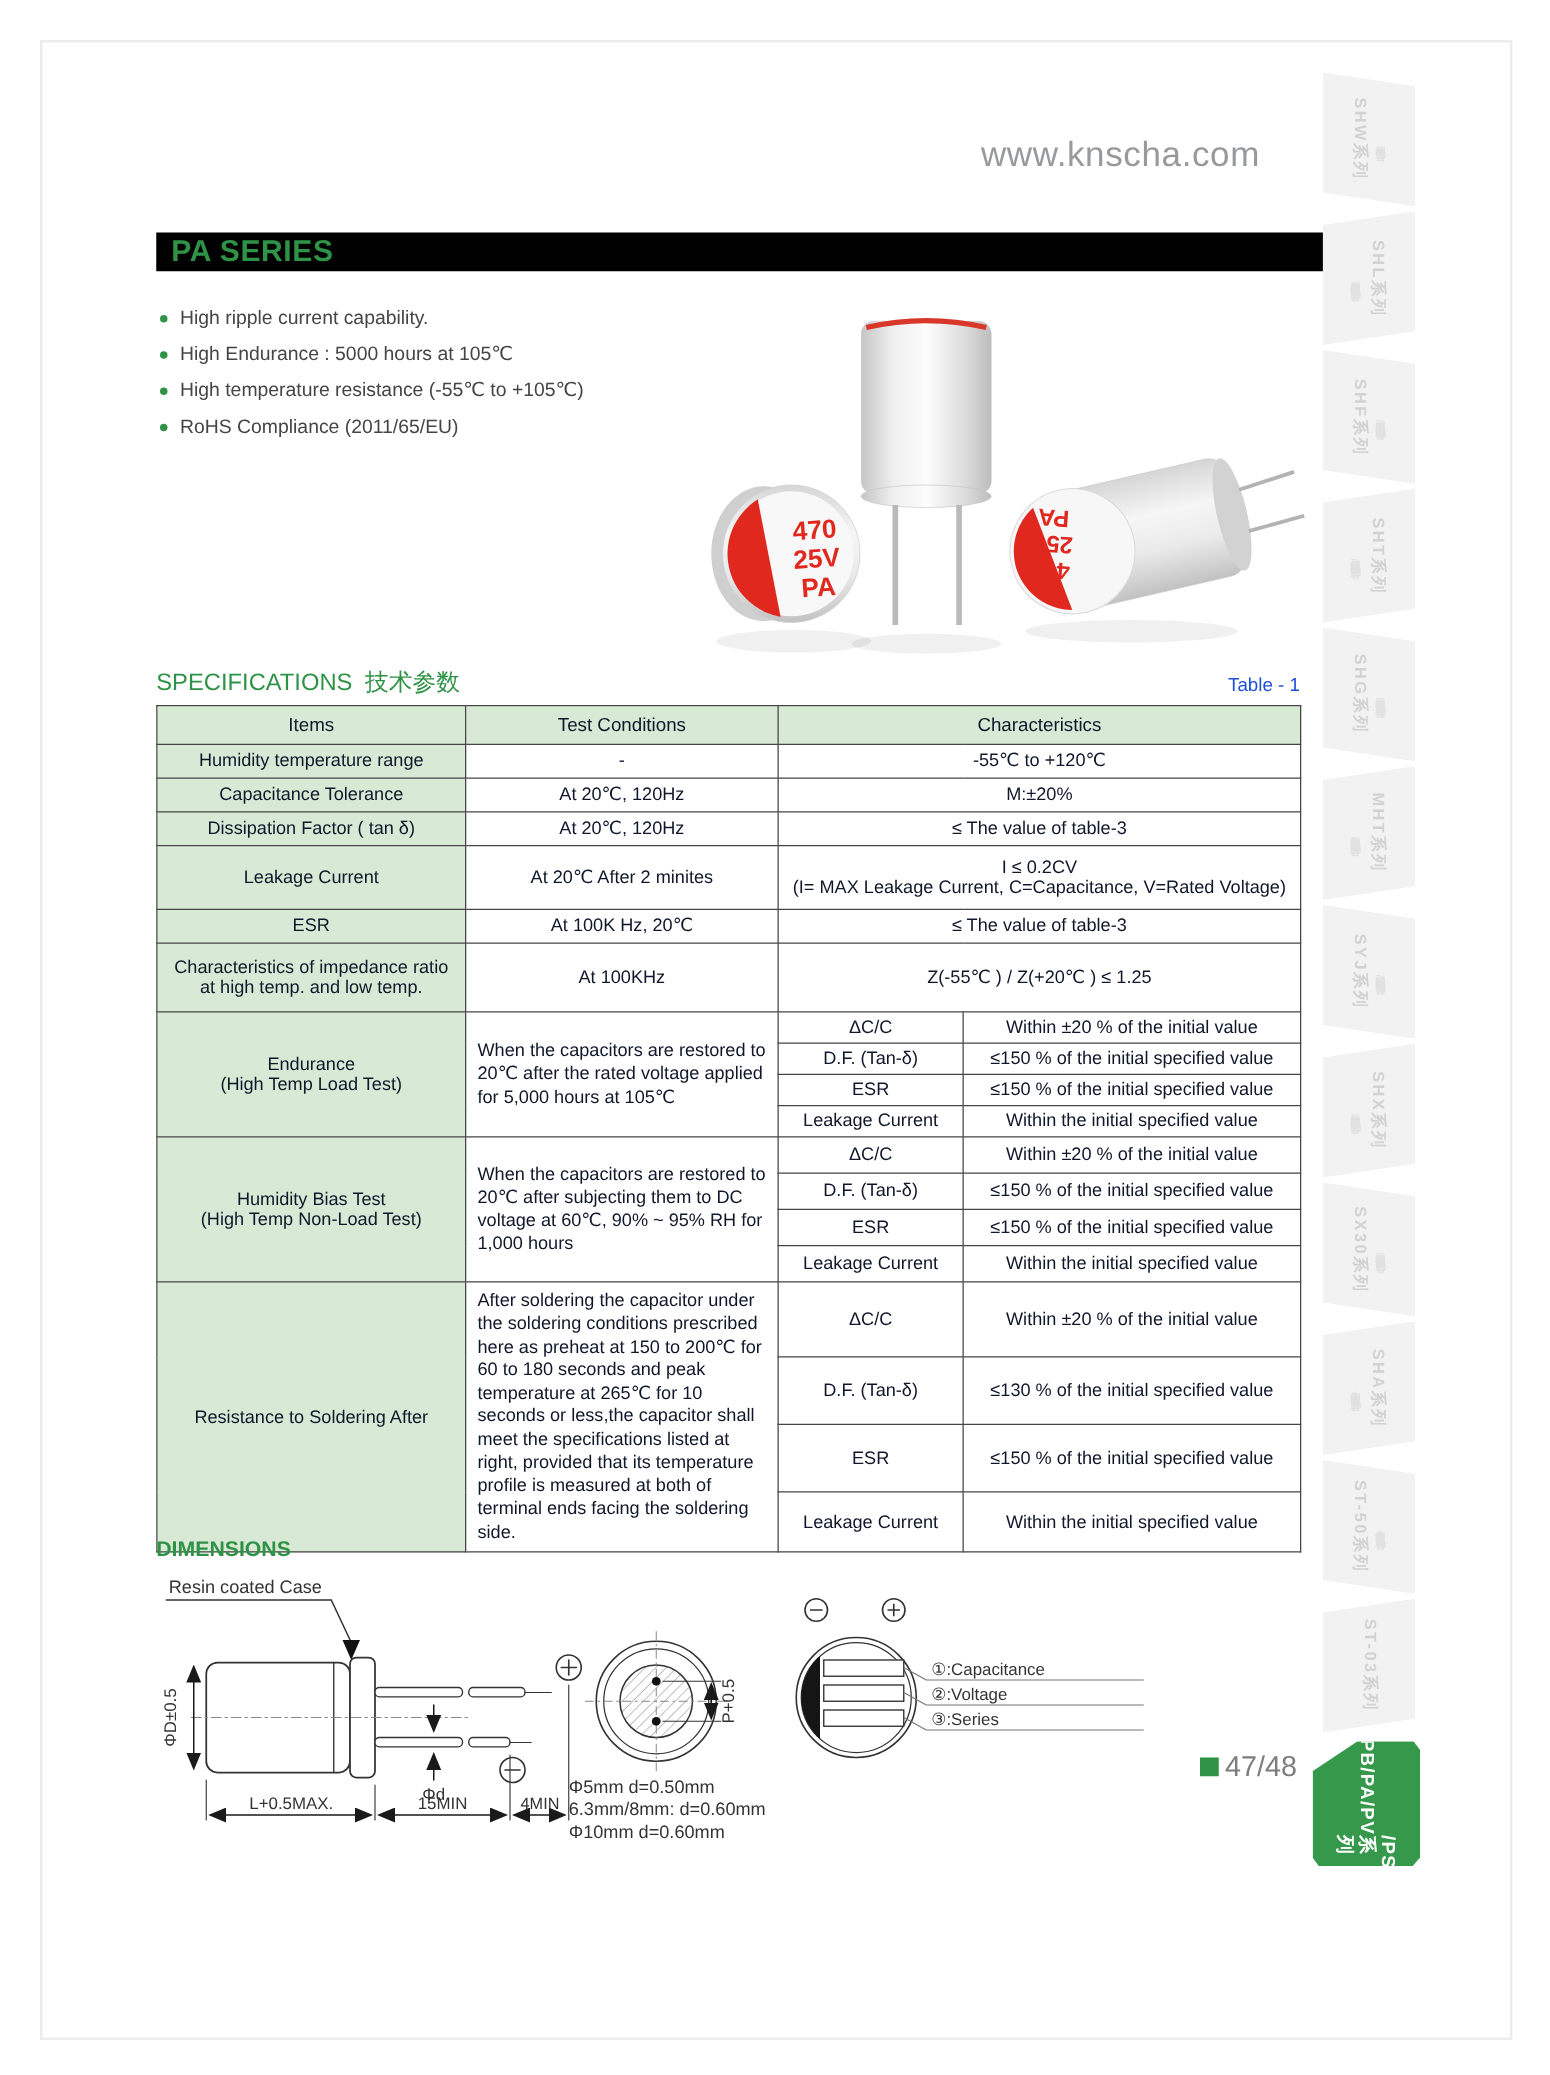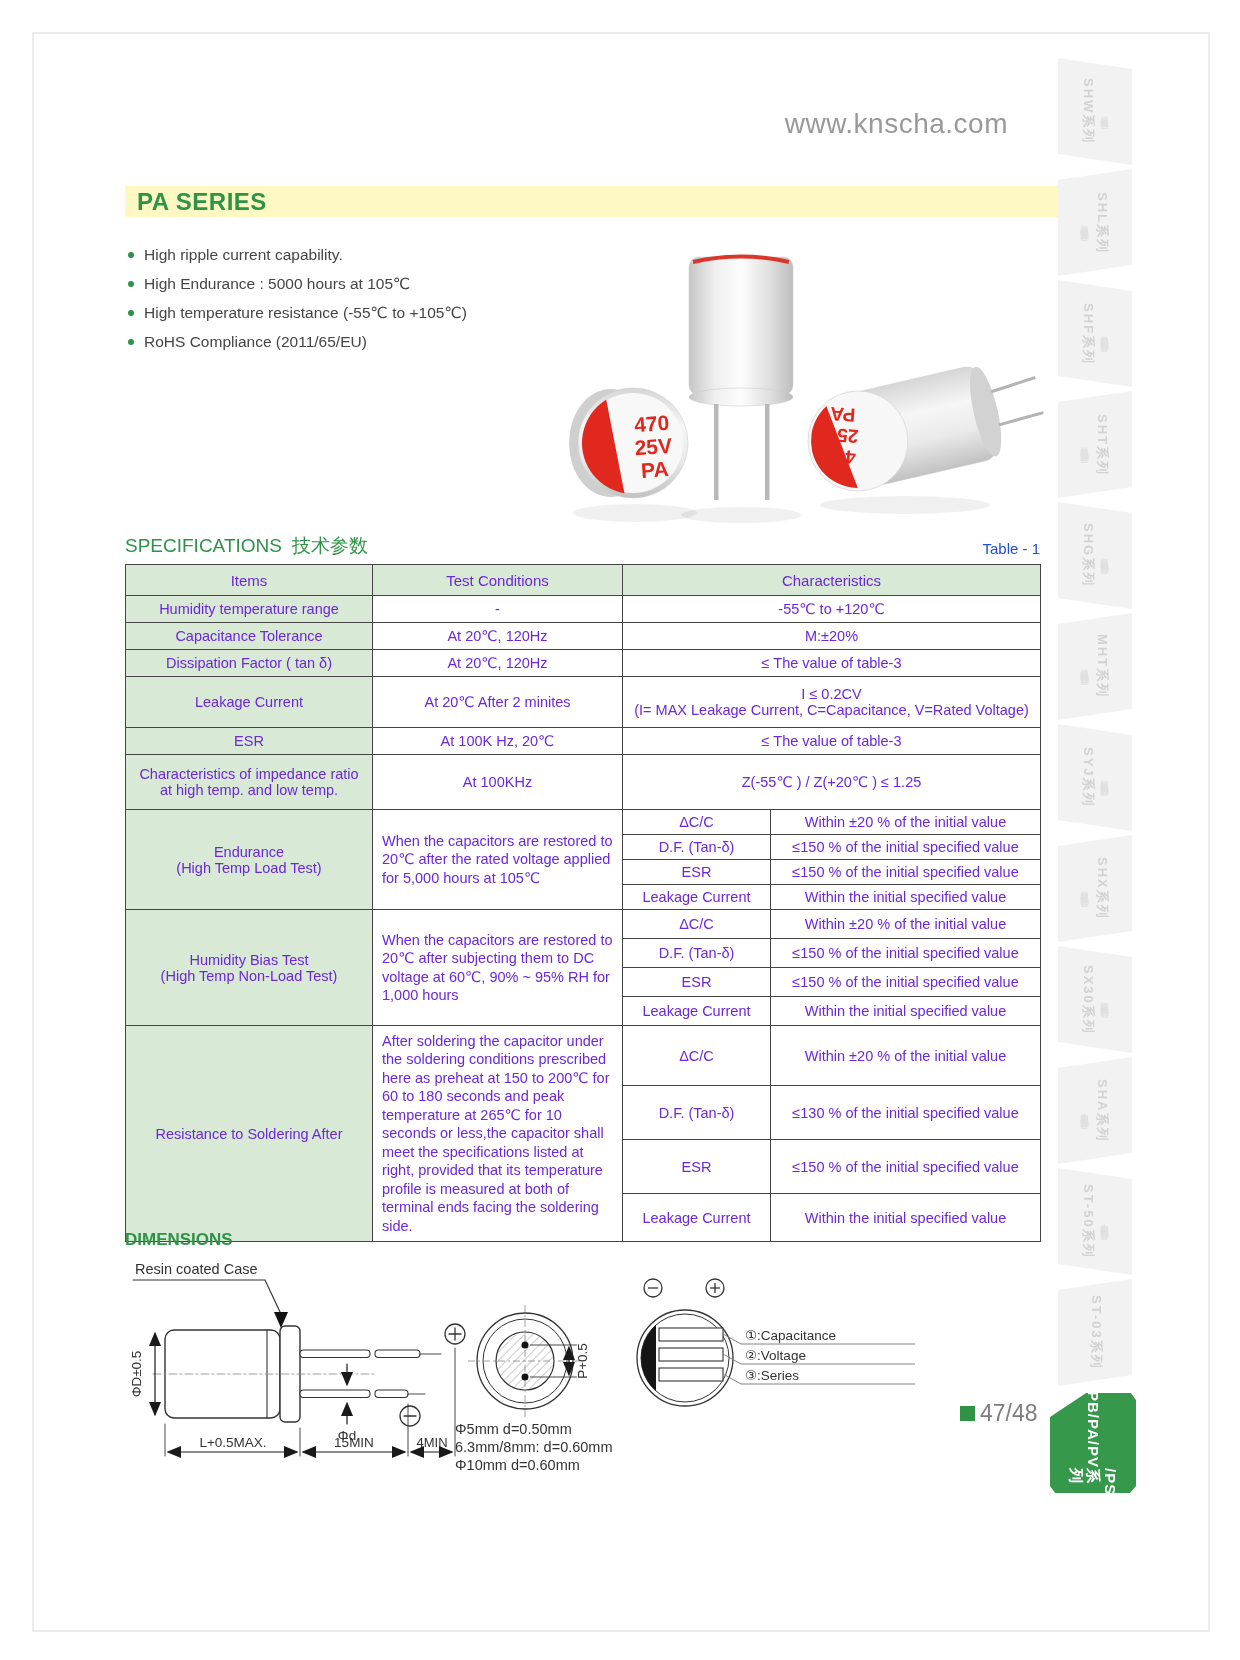--- a/index.html
+++ b/index.html
@@ -5,34 +5,34 @@
   html,body{margin:0;padding:0;}
   body{
     width:1240px;height:1660px;position:relative;background:#ffffff;
     font-family:"Liberation Sans","DejaVu Sans",sans-serif;color:#333;
     overflow:hidden;
   }
   .page-frame{position:absolute;left:32px;top:32px;width:1174px;height:1596px;
     border:2px solid #ececec;background:#fff;}
   
   .site-url{position:absolute;top:108px;right:232px;font-size:28px;color:#97999b;letter-spacing:.5px;}
-  .title-bar{position:absolute;left:125px;top:186px;width:976px;height:31px;background:#fef9c3;}
+  .title-bar{position:absolute;left:125px;top:186px;width:976px;height:31px;background:#000000;}
   .title-bar .series{display:inline-block;padding-left:12px;line-height:31px;font-size:24px;font-weight:bold;color:#2f9347;letter-spacing:.5px;}
   
   .features{position:absolute;left:128px;top:240px;list-style:none;margin:0;padding:0;}
   .features li{position:relative;padding-left:16px;font-size:15.5px;color:#454545;line-height:29px;}
   .features li::before{content:"";position:absolute;left:0;top:12px;width:6px;height:6px;border-radius:50%;background:#2f9347;}
   
   .product-photo{position:absolute;left:553px;top:243px;}
   
   .spec-heading{position:absolute;left:125px;top:533px;font-size:19px;font-weight:normal;color:#2f9347;}
   .spec-heading .zh{margin-left:10px;}
   .table-caption{position:absolute;left:925px;top:540px;width:115px;text-align:right;font-size:15px;color:#1d4ed8;}
   table.spec{position:absolute;left:125px;top:564px;width:915px;border-collapse:collapse;table-layout:fixed;
-    font-size:14.5px;color:#6d28d9;}
+    font-size:14.5px;color:#0f172a;}
   table.spec td,table.spec th{border:1px solid #454545;text-align:center;vertical-align:middle;padding:2px 6px;font-weight:normal;}
   table.spec th{background:#d8e9d5;height:26px;font-size:15px;}
   td.item-cell{background:#d8e9d5;}
   .preline{white-space:pre-line;}
   .cond-par{text-align:left !important;padding:4px 9px !important;line-height:18.5px;}
   td.tl{text-align:left;padding-left:8px;}
   tr.h23 td{height:22px;}
   tr.h48 td{height:46px;}
   tr.h52 td{height:50px;}
   tr.hE td{height:20px;}

